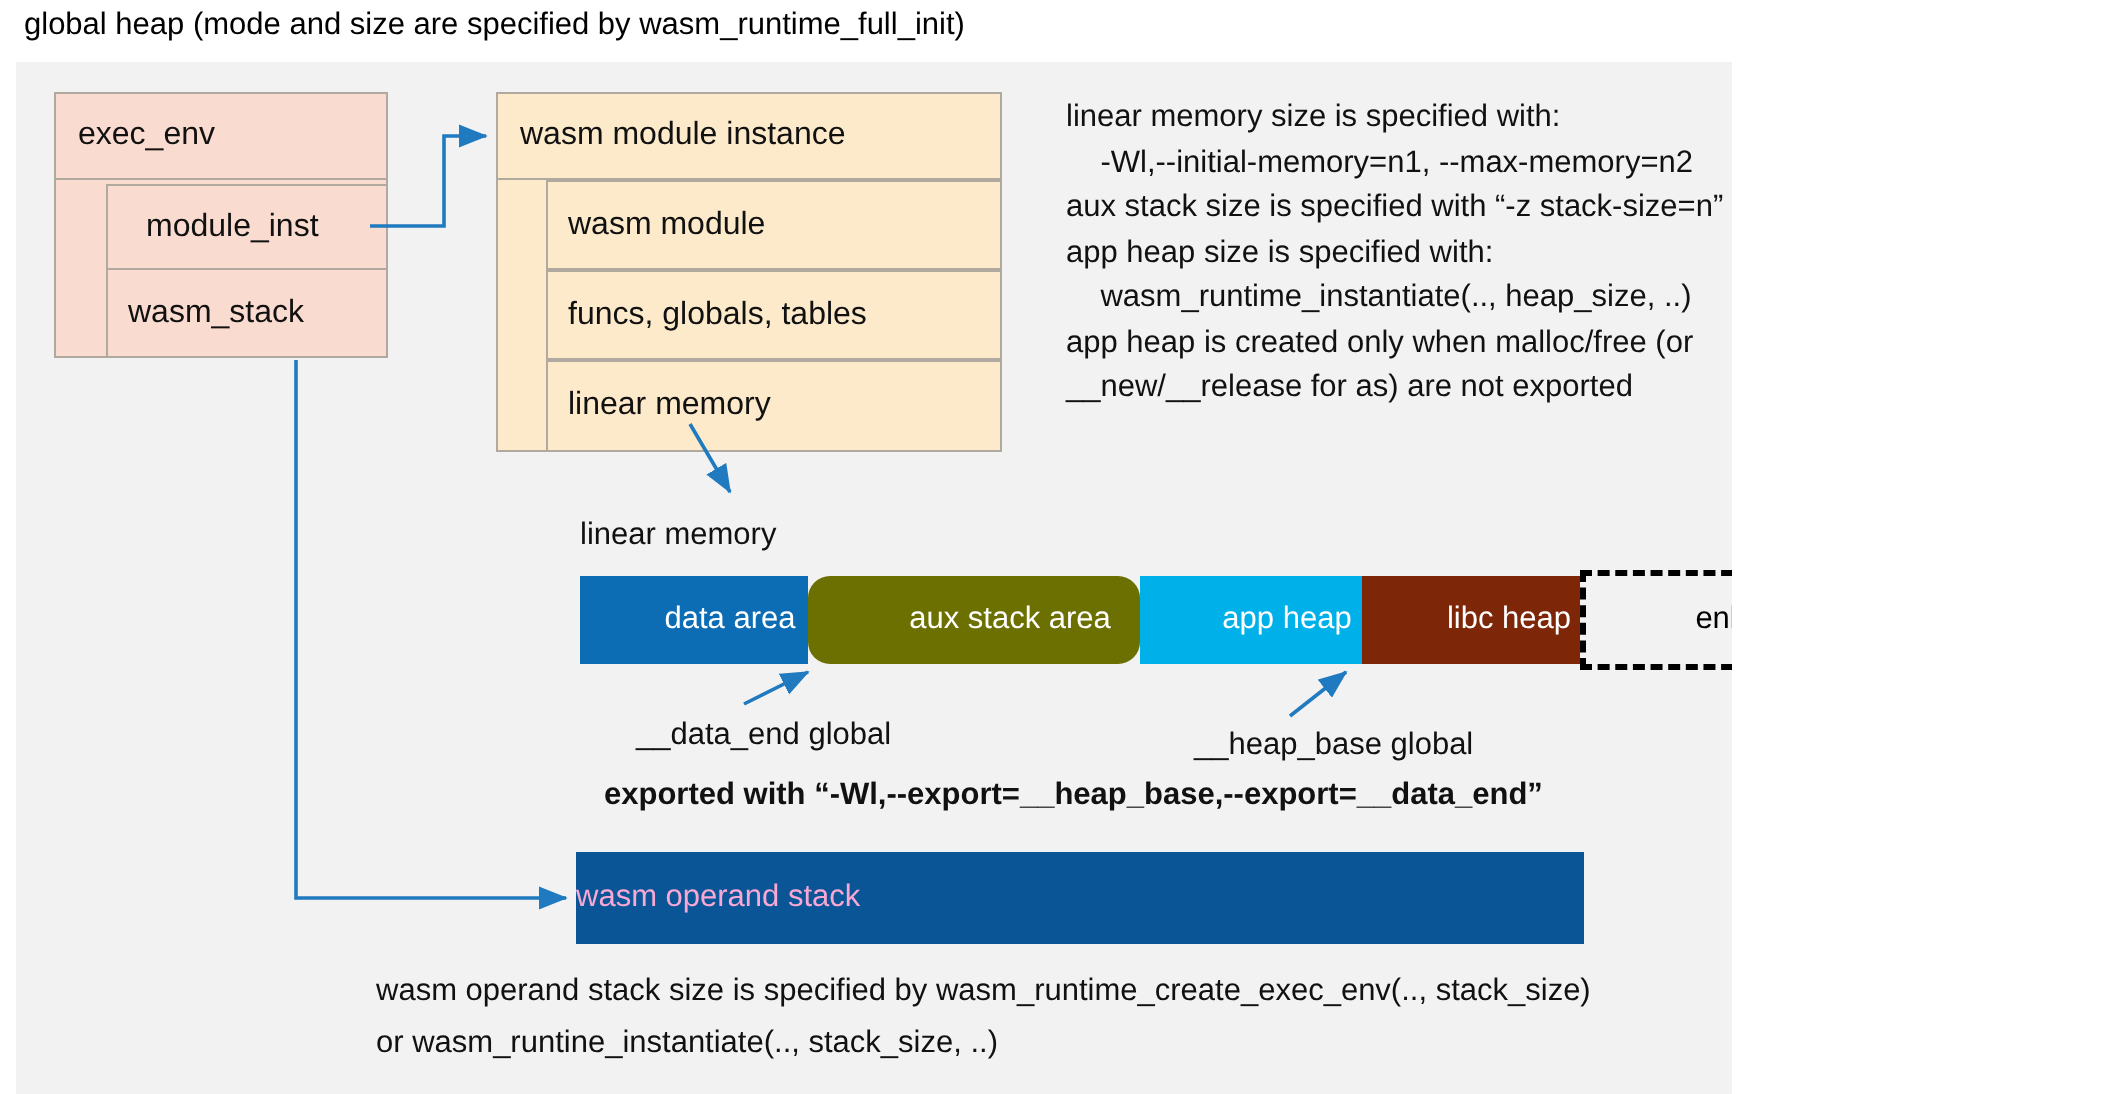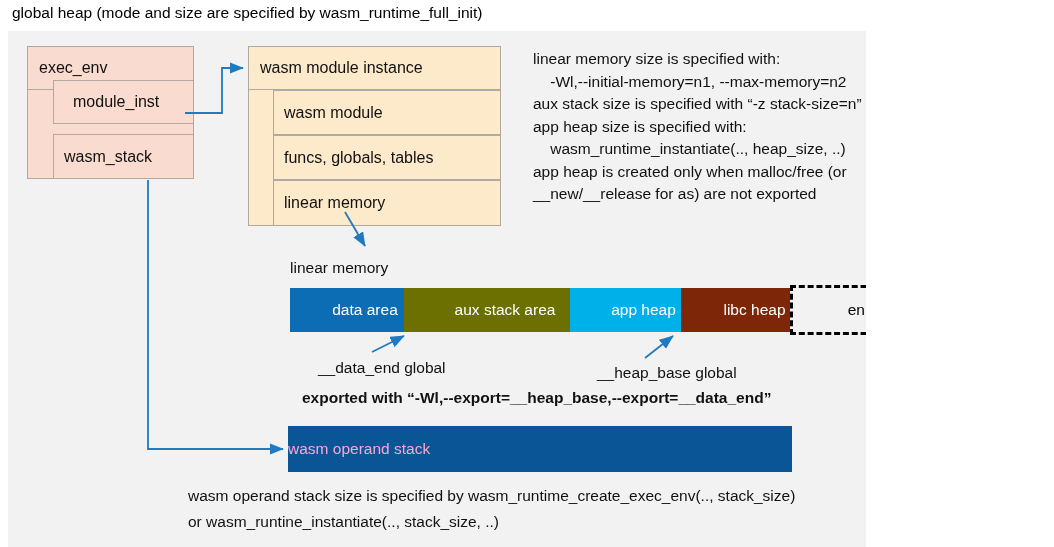--- a/index.html
+++ b/index.html
@@ -132,21 +132,21 @@
 <div id="canvas">
 
   <div class="panel-bg"></div>
 
   <div class="title">global heap (mode and size are specified by wasm_runtime_full_init)</div>
 
   <div class="box pink" style="left:27px; top:46px; width:167px; height:133px;"></div>
   <div class="box-header pink" style="left:27px; top:46px; width:167px; height:44px; padding-left:11px;">
     <span>exec_env</span>
   </div>
-  <div class="box-row pink" style="left:53px; top:80px; width:141px; height:44px;padding-left:19px;">
+  <div class="box-row pink" style="left:53px; top:92px; width:141px; height:44px;padding-left:19px;">
     <span>module_inst</span>
   </div>
   <div class="box-row pink" style="left:53px; top:134px; width:141px; height:45px;">
     <span>wasm_stack</span>
   </div>
 
   <div class="box cream" style="left:248px; top:46px; width:253px; height:180px;"></div>
   <div class="box-header cream" style="left:248px; top:46px; width:253px; height:44px; padding-left:11px;">
     <span>wasm module instance</span>
   </div>
@@ -166,21 +166,21 @@
 app heap size is specified with:
     wasm_runtime_instantiate(.., heap_size, ..)
 app heap is created only when malloc/free (or
 __new/__release for as) are not exported</div>
 
   <div class="memlabel" style="left:290px; top:259px;">linear memory</div>
 
   <div class="memseg" style="left:290px; width:114px; background:#0c6db5;">
     <span>data area</span>
   </div>
-  <div class="memseg" style="left:404px; width:166px; background:#6b7001;">
+  <div class="memseg" style="left:404px; width:166px; background:#6b7001;border-radius:11px;">
     <span>aux stack area</span>
   </div>
   <div class="memseg" style="left:570px; width:111px; background:#00b0e8;">
     <span>app heap</span>
   </div>
   <div class="memseg" style="left:681px; width:111px; background:#7e2608;">
     <span>libc heap</span>
   </div>
   <div class="memseg dashed" style="left:790px; width:200px; top:285px; height:50px;">
     <span>enlarged memory</span>

